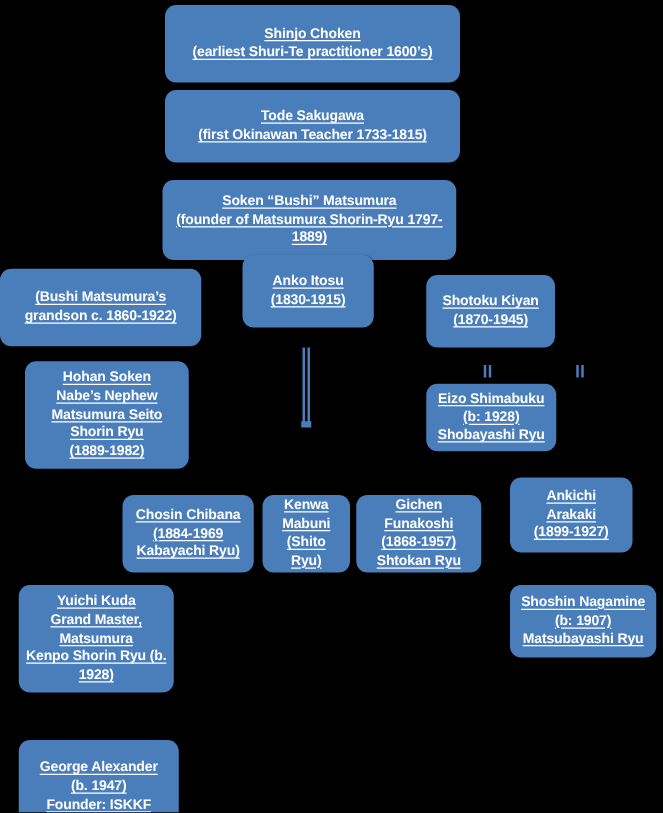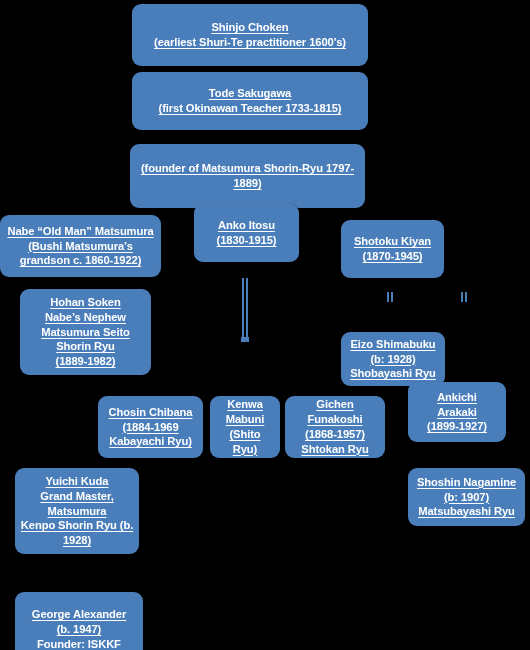--- a/index.html
+++ b/index.html
@@ -59,27 +59,27 @@
 
   <div class="node" style="left:132px; top:72px; width:236px; height:58px;">
     <div>
       <span>Tode Sakugawa</span>
       <span>(first Okinawan Teacher 1733-1815)</span>
     </div>
   </div>
 
   <div class="node" style="left:130px; top:144px; width:235px; height:64px;">
     <div>
+      <span>Soken “Bushi” Matsumura</span>
       <span>(founder of Matsumura Shorin-Ryu 1797-1889)</span>
     </div>
   </div>
 
   <div class="node" style="left:0px; top:215px; width:161px; height:62px;">
     <div>
-      <span>Nabe “Old Man” Matsumura</span>
       <span>(Bushi Matsumura’s</span>
       <span>grandson c. 1860-1922)</span>
     </div>
   </div>
 
   <div class="node" style="left:194px; top:204px; width:105px; height:58px;">
     <div>
       <span>Anko Itosu</span>
       <span>(1830-1915)</span>
     </div>
@@ -104,21 +104,21 @@
   <div class="node" style="left:20px; top:289px; width:131px; height:86px;">
     <div>
       <span>Hohan Soken</span>
       <span>Nabe’s Nephew</span>
       <span>Matsumura Seito</span>
       <span>Shorin Ryu</span>
       <span>(1889-1982)</span>
     </div>
   </div>
 
-  <div class="node" style="left:341px; top:307px; width:104px; height:54px;margin-top:25px;">
+  <div class="node" style="left:341px; top:307px; width:104px; height:54px;">
     <div>
       <span>Eizo Shimabuku</span>
       <span>(b: 1928)</span>
       <span>Shobayashi Ryu</span>
     </div>
   </div>
 
   <div class="node" style="left:408px; top:382px; width:98px; height:60px;">
     <div>
       <span>Ankichi</span>

